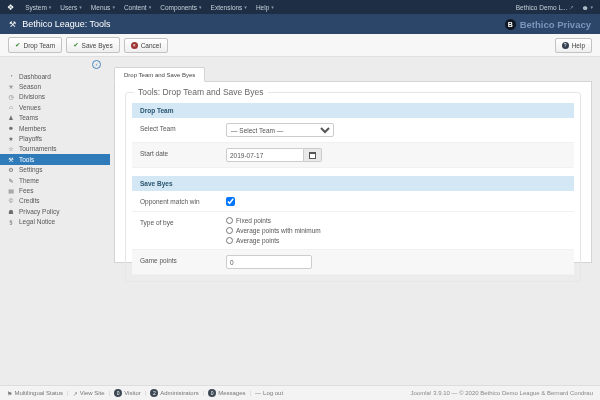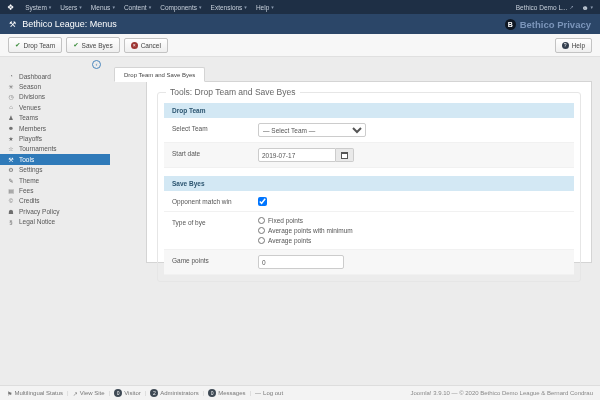--- a/index.html
+++ b/index.html
@@ -60,21 +60,21 @@
   .side-item.active .ic { color:#fff; }
   
   .main { flex:1; padding:6px 8px 0 4px; min-width:0; }
   .tab {
     display:inline-block; position:relative; z-index:2;
     background:#fff; border:1px solid #d4d4d4; border-bottom:1px solid #fff;
     margin-bottom:-1px; padding:4px 9px 3px; font-size:6px; color:#444;
     border-radius:2px 2px 0 0; cursor:pointer;
   }
   .panel { position:relative; z-index:1; background:#fff; border:1px solid #d4d4d4;
-    height:182px; padding:10px;margin-left:32px; }
+    height:182px; padding:10px; }
   .formbox { position:relative; border:1px solid #e6e6e6; border-radius:3px;
     padding:10px 6px 6px; }
   .legend { position:absolute; top:-6px; left:8px; background:#fff; padding:0 4px;
     font-size:8.5px; color:#666; }
   .sec + .sec { margin-top:8px; }
   .sec-title { background:#d3e8f4; color:#2c5570; font-weight:bold; font-size:6.5px;
     padding:4px 8px; }
   .row { display:flex; align-items:flex-start; padding:5px 8px; border-bottom:1px solid #f1f1f1; }
   .row.striped { background:#f7f7f7; }
   .lbl { width:86px; flex:none; font-size:6.5px; color:#555; padding-top:2px; }
@@ -145,21 +145,21 @@
       </span>
     <span class="menu-item">
         <span>☻</span>
         <span class="caret">▾</span>
       </span>
   </span>
 </div>
 
 <div class="titlebar">
   <span class="wrench">⚒</span>
-  <span class="page-title">Bethico League: Menus</span>
+  <span class="page-title">Bethico League: Tools</span>
   <span class="brand-wrap">
     <span class="brand-ball">B</span>
     <span class="brand-name">Bethico Privacy</span>
   </span>
 </div>
 
 <div class="toolbar">
   <button class="btn">
     <span class="check-ic">✔</span>
     <span>Drop Team</span>

